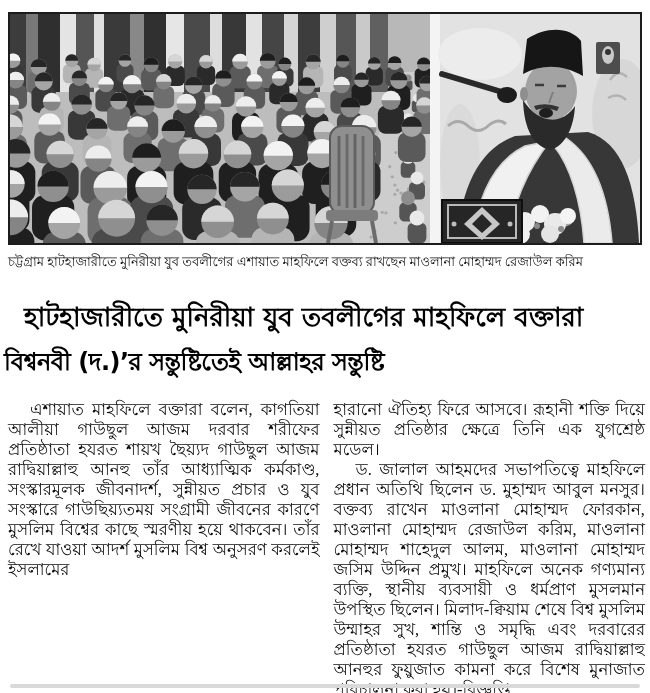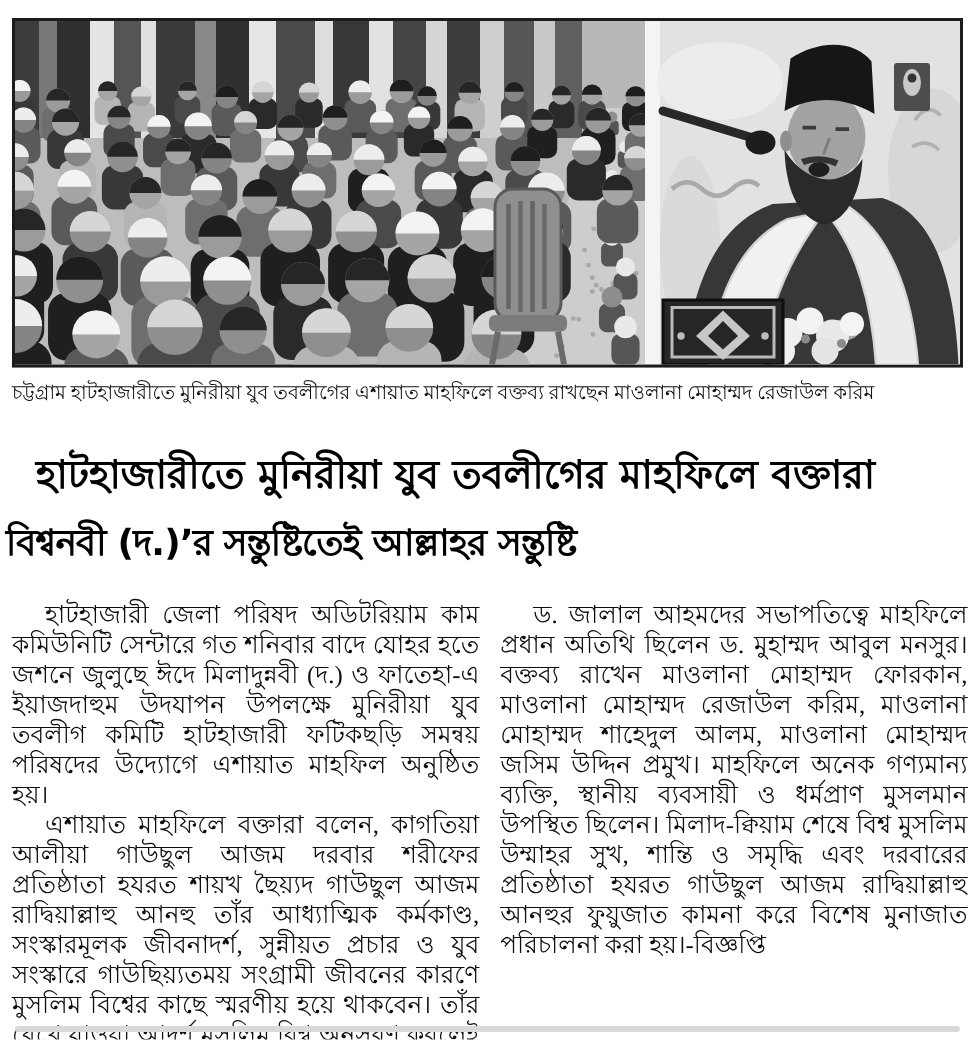--- a/index.html
+++ b/index.html
@@ -427,22 +427,22 @@
   </figure>
 
   <div class="caption">চট্টগ্রাম হাটহাজারীতে মুনিরীয়া যুব তবলীগের এশায়াত মাহফিলে বক্তব্য রাখছেন মাওলানা মোহাম্মদ রেজাউল করিম</div>
 
   <h2 class="kicker">হাটহাজারীতে মুনিরীয়া যুব তবলীগের মাহফিলে বক্তারা</h2>
 
   <h1 class="headline">বিশ্বনবী (দ.)’র সন্তুষ্টিতেই আল্লাহর সন্তুষ্টি</h1>
 
   <div class="body">
     <div class="col">
-        <p class="indent">হাটহাজারী জেলা পরিষদ অডিটরিয়াম কাম কমিউনিটি সেন্টারে গত শনিবার বাদে যোহর হতে জশনে জুলুছে ঈদে মিলাদুন্নবী (দ.) ও ফাতেহা-এ ইয়াজদাহুম উদযাপন উপলক্ষে মুনিরীয়া যুব তবলীগ কমিটি হাটহাজারী ফটিকছড়ি সমন্বয় পরিষদের উদ্যোগে এশায়াত মাহফিল অনুষ্ঠিত হয়।</p>
         <p class="indent">এশায়াত মাহফিলে বক্তারা বলেন, কাগতিয়া আলীয়া গাউছুল আজম দরবার শরীফের প্রতিষ্ঠাতা হযরত শায়খ ছৈয়্যদ গাউছুল আজম রাদ্বিয়াল্লাহু আনহু তাঁর আধ্যাত্মিক কর্মকাণ্ড, সংস্কারমূলক জীবনাদর্শ, সুন্নীয়ত প্রচার ও যুব সংস্কারে গাউছিয়্যতময় সংগ্রামী জীবনের কারণে মুসলিম বিশ্বের কাছে স্মরণীয় হয়ে থাকবেন। তাঁর রেখে যাওয়া আদর্শ মুসলিম বিশ্ব অনুসরণ করলেই ইসলামের</p>
       </div>
     <div class="col">
+        <p>হারানো ঐতিহ্য ফিরে আসবে। রূহানী শক্তি দিয়ে সুন্নীয়ত প্রতিষ্ঠার ক্ষেত্রে তিনি এক যুগশ্রেষ্ঠ মডেল।</p>
         <p class="indent">ড. জালাল আহমদের সভাপতিত্বে মাহফিলে প্রধান অতিথি ছিলেন ড. মুহাম্মদ আবুল মনসুর। বক্তব্য রাখেন মাওলানা মোহাম্মদ ফোরকান, মাওলানা মোহাম্মদ রেজাউল করিম, মাওলানা মোহাম্মদ শাহেদুল আলম, মাওলানা মোহাম্মদ জসিম উদ্দিন প্রমুখ। মাহফিলে অনেক গণ্যমান্য ব্যক্তি, স্থানীয় ব্যবসায়ী ও ধর্মপ্রাণ মুসলমান উপস্থিত ছিলেন। মিলাদ-ক্বিয়াম শেষে বিশ্ব মুসলিম উম্মাহর সুখ, শান্তি ও সমৃদ্ধি এবং দরবারের প্রতিষ্ঠাতা হযরত গাউছুল আজম রাদ্বিয়াল্লাহু আনহুর ফুয়ুজাত কামনা করে বিশেষ মুনাজাত পরিচালনা করা হয়।-বিজ্ঞপ্তি</p>
       </div>
   </div>
 
   <div class="bottom-rule"></div>
 </div>
 
 </body></html>

